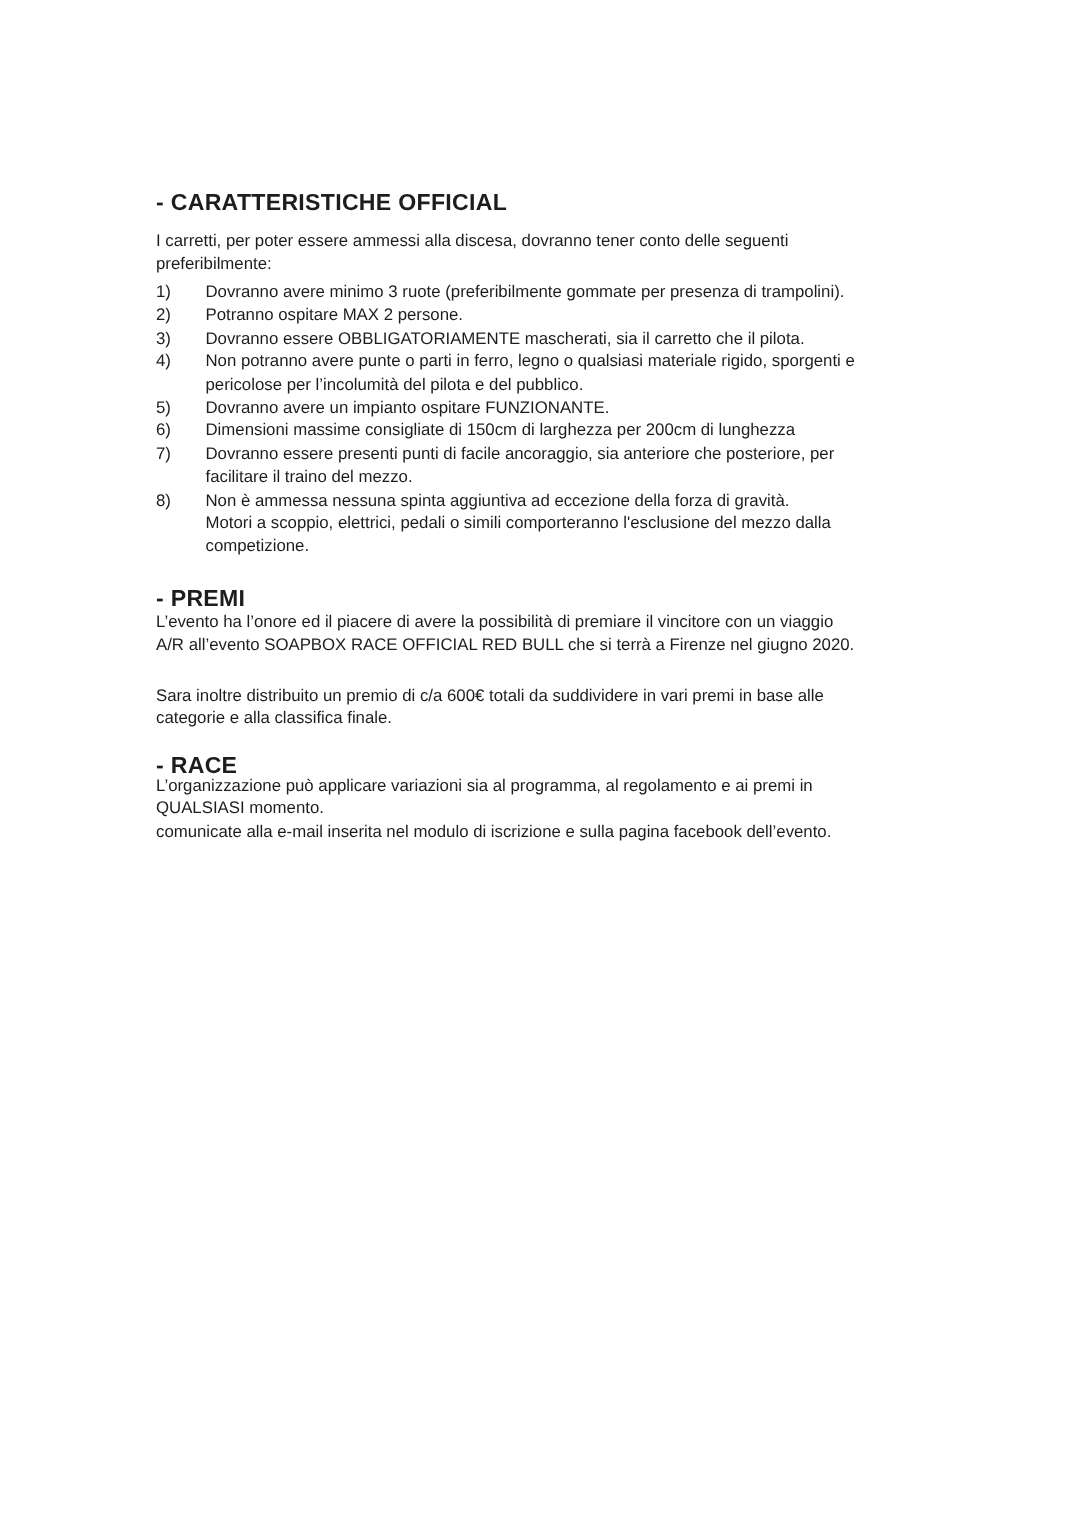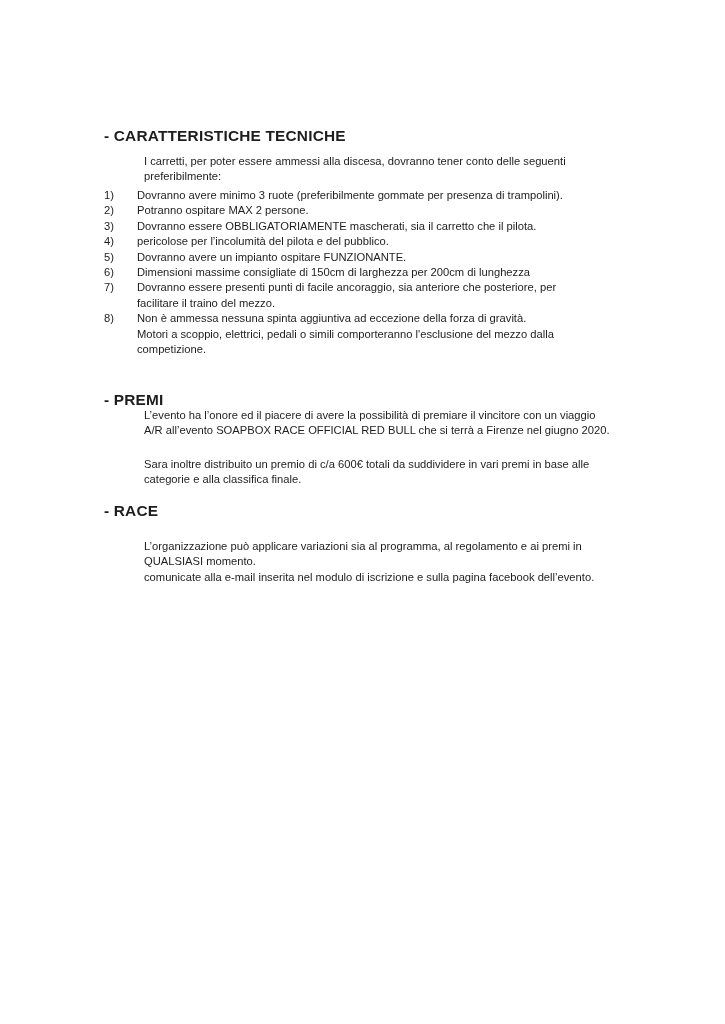--- a/index.html
+++ b/index.html
@@ -25,21 +25,20 @@
   .doc-heading {
     font-size: 15.4px;
     font-weight: 700;
     line-height: 19px;
     letter-spacing: 0.2px;
     white-space: nowrap;
   }
   .body-text {
     font-size: 11.2px;
     line-height: 15.4px;
-    margin-left: 40px;
   }
   .ln {
     display: block;
     white-space: nowrap;
   }
   .list {
     font-size: 11.2px;
     line-height: 15.4px;
   }
   .li {
@@ -51,21 +50,21 @@
   }
   .li .li-text {
     flex: 1 1 auto;
   }
 </style>
 </head>
 <body>
 
 <div class="page">
 
-  <div class="block doc-heading" style="top:126px">- CARATTERISTICHE TECNICHE</div>
+  <div class="block doc-heading" style="top:126px">- CARATTERISTICHE OFFICIAL</div>
 
   <div class="block body-text" style="top:154px">
     <span class="ln">I carretti, per poter essere ammessi alla discesa, dovranno tener conto delle seguenti</span>
     <span class="ln">preferibilmente:</span>
   </div>
 
   <div class="block list" style="top:188px">
 
     <div class="li">
       <span class="num">1)</span>
@@ -84,20 +83,21 @@
     <div class="li">
       <span class="num">3)</span>
       <span class="li-text">
         <span class="ln">Dovranno essere OBBLIGATORIAMENTE mascherati, sia il carretto che il pilota.</span>
       </span>
     </div>
 
     <div class="li">
       <span class="num">4)</span>
       <span class="li-text">
+        <span class="ln">Non potranno avere punte o parti in ferro, legno o qualsiasi materiale rigido, sporgenti e</span>
         <span class="ln">pericolose per l’incolumità del pilota e del pubblico.</span>
       </span>
     </div>
 
     <div class="li">
       <span class="num">5)</span>
       <span class="li-text">
         <span class="ln">Dovranno avere un impianto ospitare FUNZIONANTE.</span>
       </span>
     </div>
@@ -135,19 +135,19 @@
     <span class="ln">A/R all’evento SOAPBOX RACE OFFICIAL RED BULL che si terrà a Firenze nel giugno 2020.</span>
   </div>
 
   <div class="block body-text" style="top:457px">
     <span class="ln">Sara inoltre distribuito un premio di c/a 600€ totali da suddividere in vari premi in base alle</span>
     <span class="ln">categorie e alla classifica finale.</span>
   </div>
 
   <div class="block doc-heading" style="top:501px">- RACE</div>
 
-  <div class="block body-text" style="top:539px">
+  <div class="block body-text" style="top:517px">
     <span class="ln">L’organizzazione può applicare variazioni sia al programma, al regolamento e ai premi in</span>
     <span class="ln">QUALSIASI momento.</span>
     <span class="ln">comunicate alla e-mail inserita nel modulo di iscrizione e sulla pagina facebook dell’evento.</span>
   </div>
 
 </div>
 
 </body></html>

